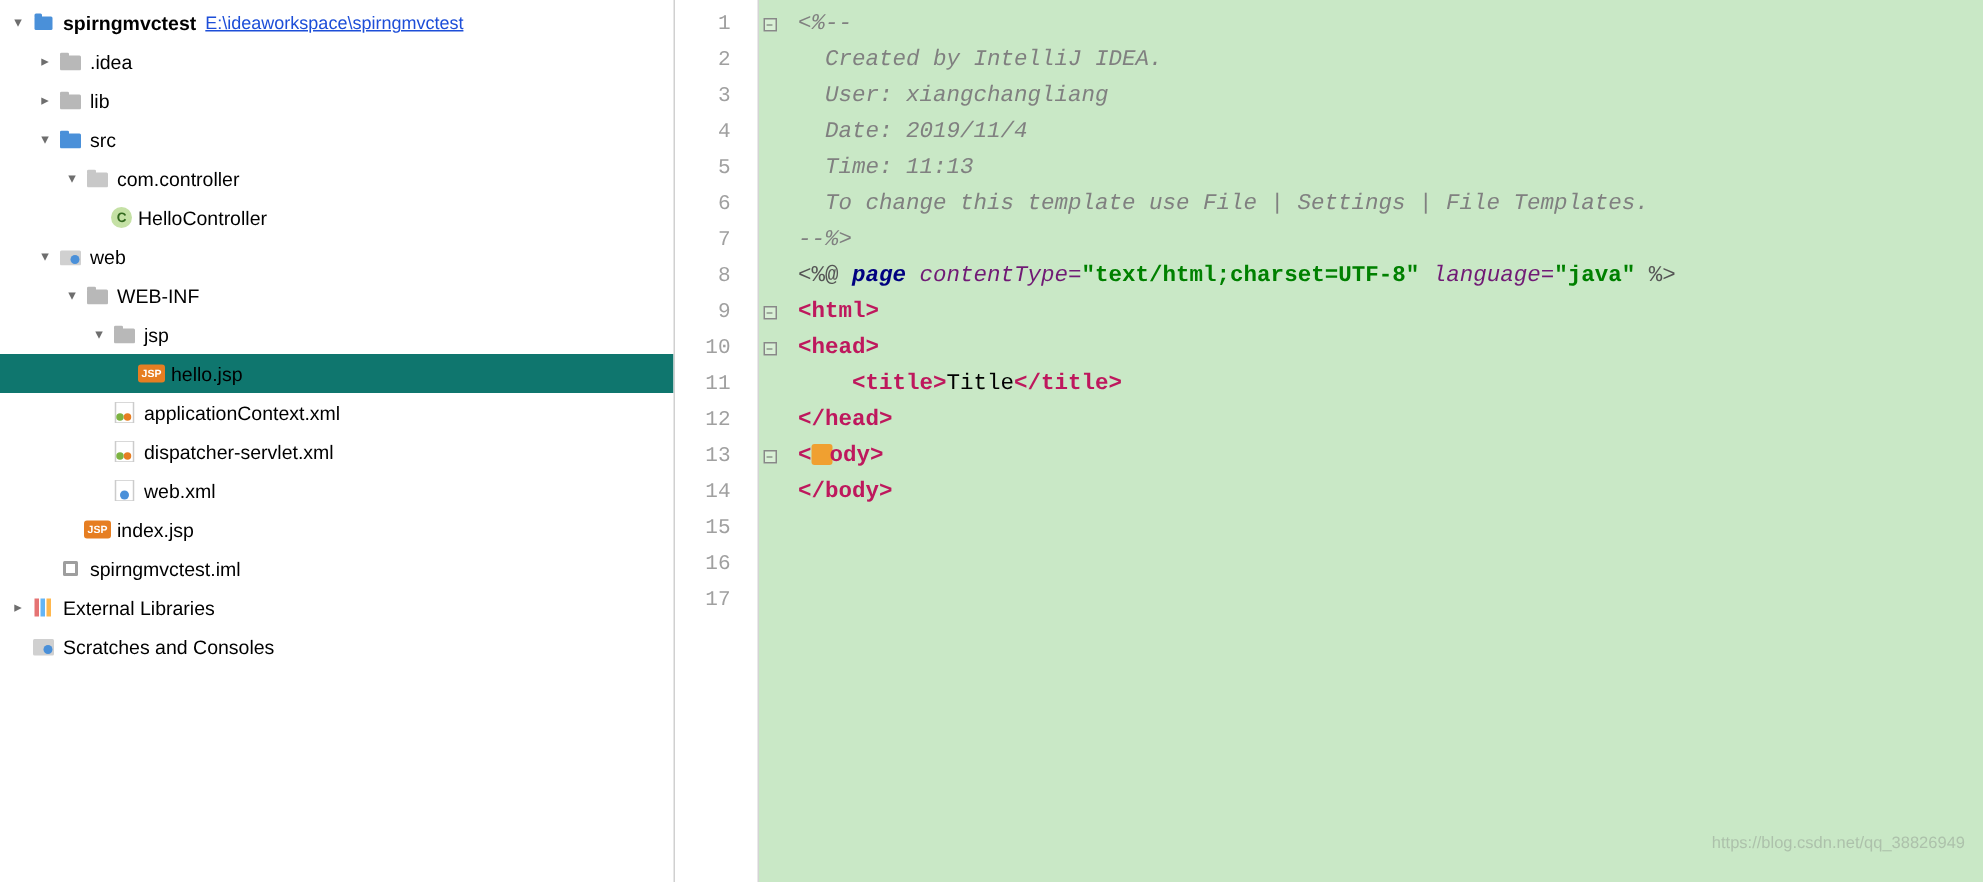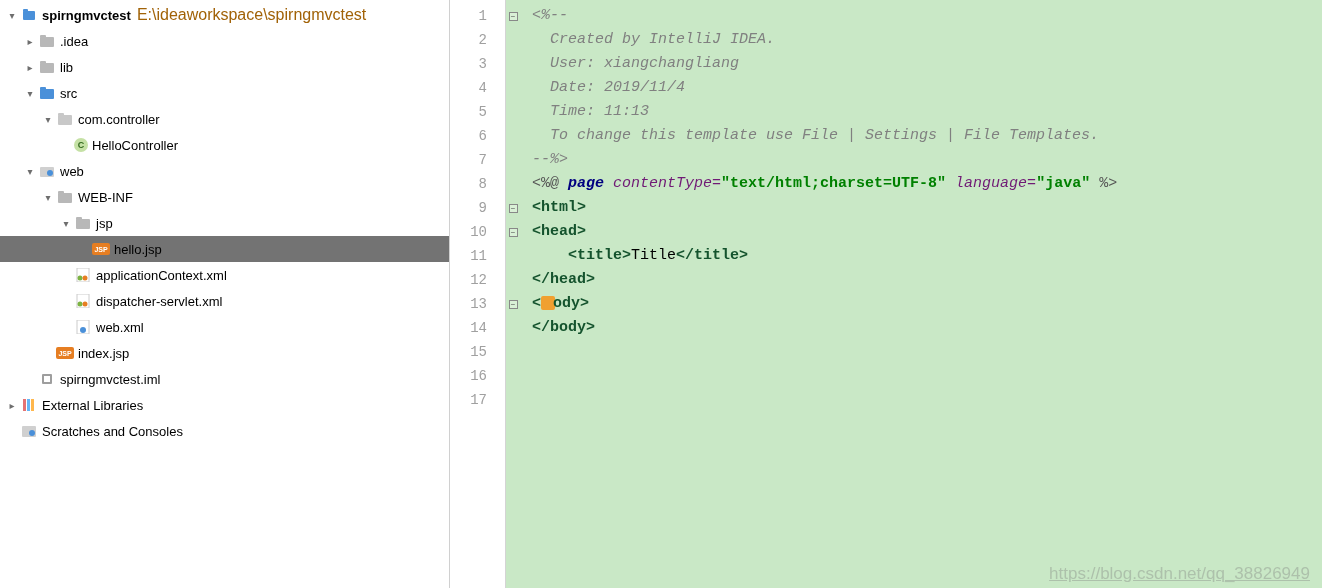--- a/index.html
+++ b/index.html
@@ -20,21 +20,21 @@
       overflow-y: auto;
     }
     .tree-row {
       display: flex;
       align-items: center;
       height: 26px;
       padding-left: 4px;
       cursor: pointer;
       white-space: nowrap;
     }
-    .tree-row.selected { background: #737373; }
+    .tree-row.selected { background: #0f766e; }
     .indent { display: inline-block; }
     .arrow {
       width: 16px;
       display: inline-flex;
       align-items: center;
       justify-content: center;
       color: #6e6e6e;
       font-size: 10px;
     }
     .icon {
@@ -64,21 +64,21 @@
       width: 18px; height: 12px;
       border-radius: 2px;
       font-weight: bold;
     }
     .iml-icon { color: #9e9e9e; }
     .lib-icon { color: #9e9e9e; }
     .web-icon { color: #4a90d9; }
     .scratch-icon { color: #4a90d9; }
     .tree-label { font-weight: normal; }
     .tree-label.bold { font-weight: bold; }
-    .tree-hint { color: #a16207; margin-left: 6px; font-size: 16px; }
+    .tree-hint { color: #1d4ed8; margin-left: 6px; font-size: 12px; text-decoration: underline; }
 
     .editor-panel {
       flex: 1;
       display: flex;
       background: #c9e8c6;
       position: relative;
     }
     .gutter {
       width: 56px;
       background: #fff;
@@ -128,40 +128,39 @@
       padding-left: 12px;
       white-space: pre;
     }
     .code-line.hl {
       background: #c8d4f2;
     }
     .c-comment { color: #808080; font-style: italic; }
     .c-key { color: #000080; font-weight: bold; font-style: italic; }
     .c-attr { color: #701a75; font-style: italic; }
     .c-str { color: #008000; font-weight: bold; }
-    .c-tag { color: #14532d; font-weight: bold; }
+    .c-tag { color: #be185d; font-weight: bold; }
     .c-text { color: #000000; }
     .c-delim { color: #555; }
     .c-sel { background: #5974ab; color: #fff; }
     .body-icon {
       display: inline-block;
       width: 14px; height: 14px;
       background: #f0a030;
       border-radius: 2px;
       vertical-align: middle;
       margin-right: -2px;
     }
     .watermark {
       position: absolute;
-      bottom: 4px;
+      bottom: 20px;
       right: 12px;
       color: rgba(120,120,120,0.35);
-      font-size: 17px;
+      font-size: 11px;
       font-family: Arial, sans-serif;
-      text-decoration: underline;
     }
   </style>
 </head>
 <body>
 
 <div class="tree-panel">
   <div class="tree-row">
     <span class="arrow">▾</span>
     <span class="icon project-icon">
       <svg width="14" height="14" viewBox="0 0 14 14">

